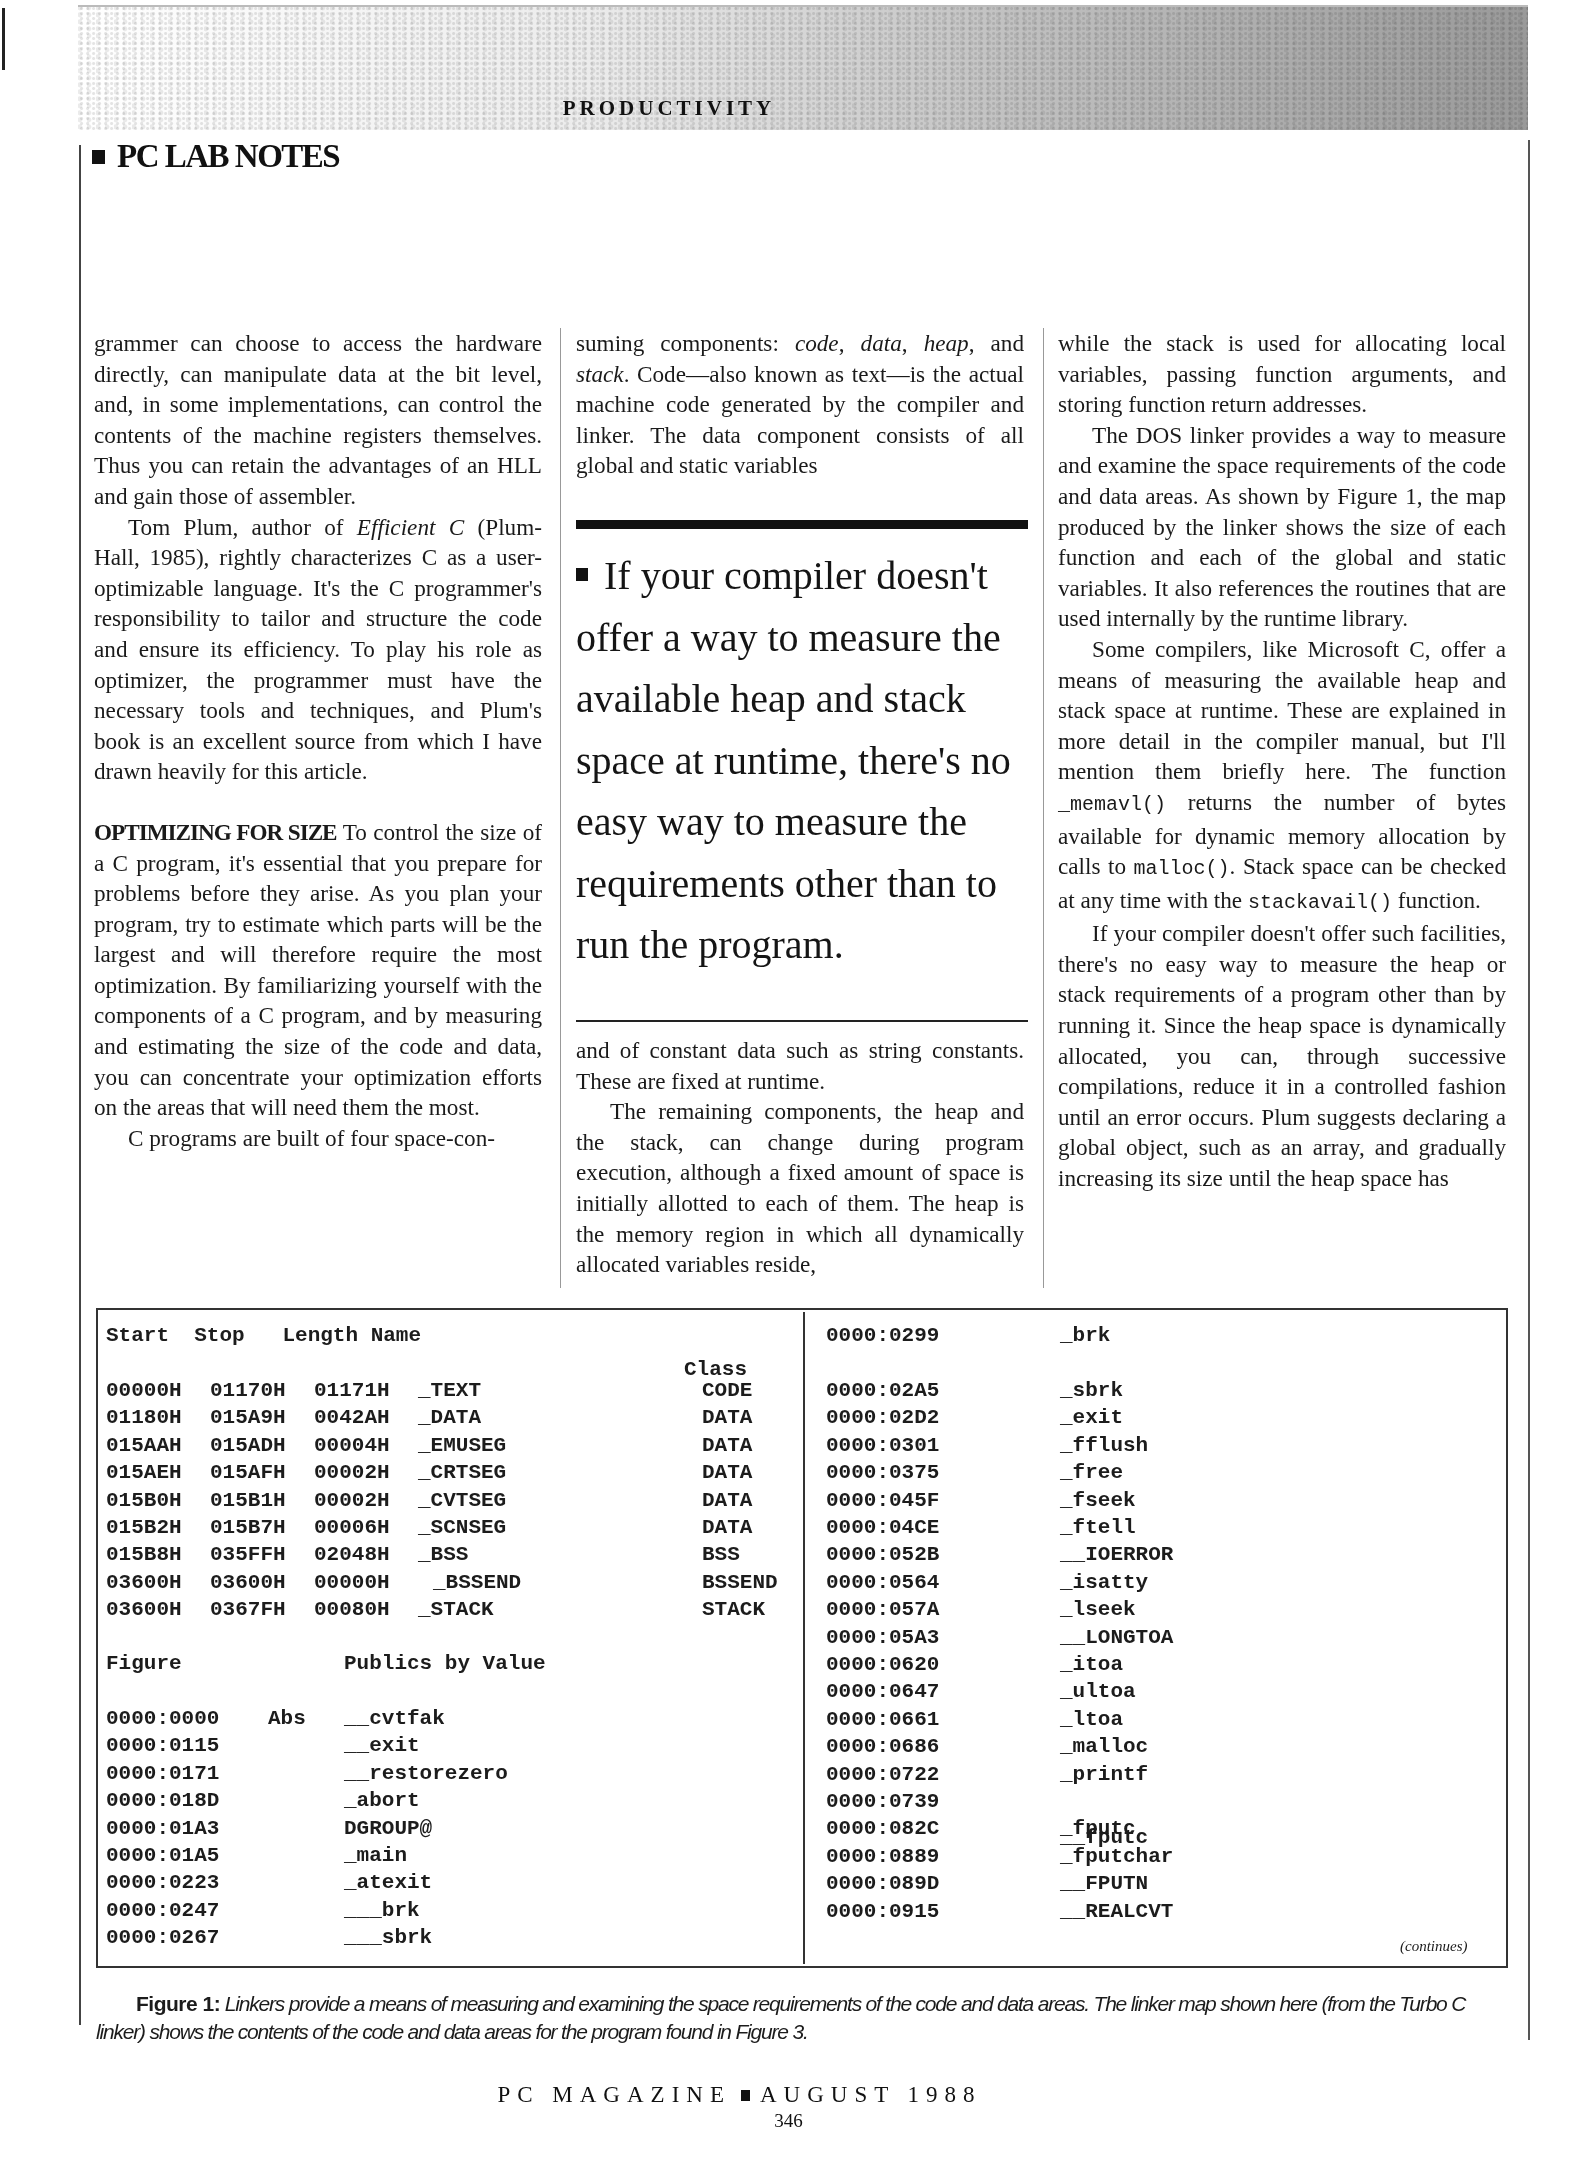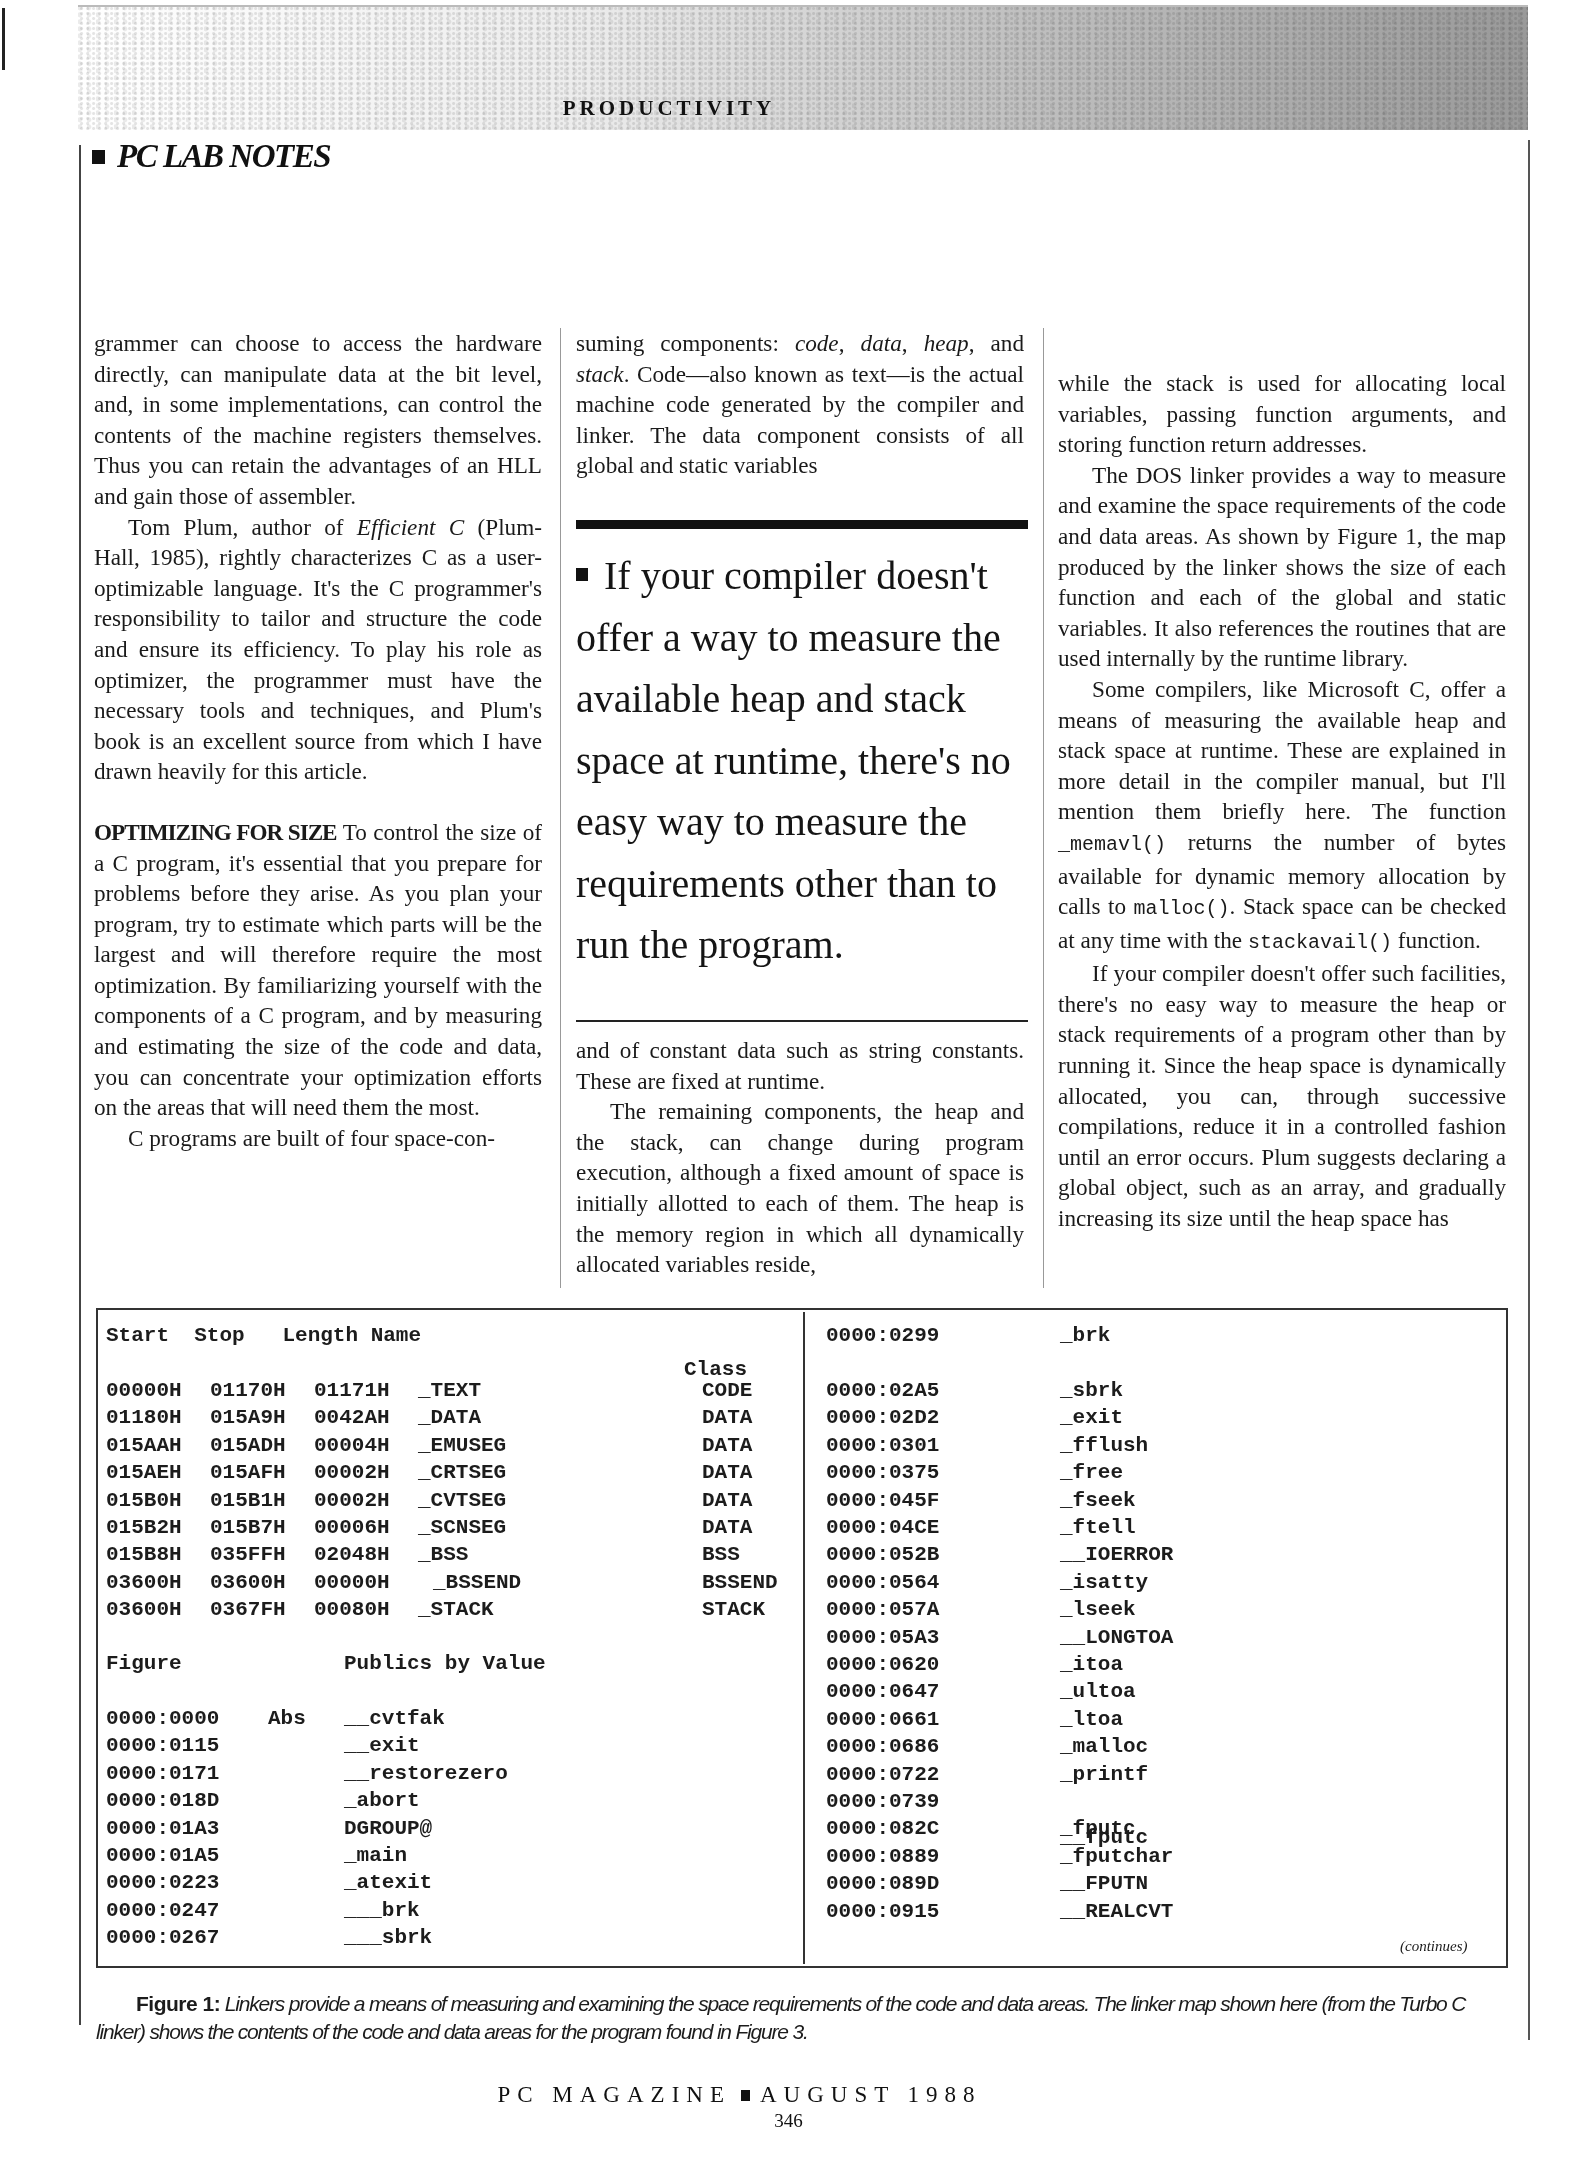--- a/index.html
+++ b/index.html
@@ -9,30 +9,30 @@
     background:
       radial-gradient(circle at 20% 40%, rgba(0,0,0,0.08) 0 2px, transparent 3px) 0 0/9px 7px,
       radial-gradient(circle at 60% 70%, rgba(0,0,0,0.10) 0 1px, transparent 2px) 0 0/6px 5px,
       linear-gradient(90deg, rgba(255,255,255,1) 0%, rgba(200,200,200,0.35) 35%, rgba(140,140,140,0.55) 65%, rgba(110,110,110,0.7) 100%);
   }
   .header-topline { left:78px; top:5px; width:1450px; height:2px; background:#bbb; }
   .left-margin-mark { left:2px; top:8px; width:3px; height:62px; background:#222; }
   .section-label { left:0; width:1338px; top:96px; text-align:center; font-family:"Liberation Serif", serif; font-weight:bold; font-size:21px; letter-spacing:4px; color:#111; }
   .frame-left { left:79px; top:145px; width:2px; height:1880px; background:#444; }
   .frame-right { left:1528px; top:140px; width:2px; height:1900px; background:#555; }
-  .dept-title { left:92px; top:138px; font-family:"Liberation Serif", serif; font-weight:bold; font-size:33px; letter-spacing:-1.5px; color:#111;font-style:italic; }
+  .dept-title { left:92px; top:138px; font-family:"Liberation Serif", serif; font-weight:bold; font-size:33px; letter-spacing:-1.5px; color:#111; }
   .dept-title .sq { display:inline-block; width:13px; height:14px; background:#111; margin-right:12px; vertical-align:3px; }
 
   .col { position:absolute; top:328px; width:448px; font-size:23.2px; line-height:30.6px; text-align:justify; }
   .col p { margin:0; }
   .col p.ind { text-indent:34px; }
   .col .gap { height:30px; }
   .col1 { left:94px; }
   .col2 { left:576px; }
-  .col3 { left:1058px;margin-top:40px; }
+  .col3 { left:1058px; }
   .col-rule { position:absolute; width:1px; background:#999; }
   .mono { font-family:"Liberation Mono", monospace; font-size:20px; }
   .sub-head { font-weight:bold; letter-spacing:-1px; }
 
   .pull-top { left:576px; top:520px; width:452px; height:9px; background:#111; }
   .pull-quote { left:576px; top:545px; width:460px; font-size:40px; line-height:61.5px; color:#151515; }
   .pull-quote .sq { display:inline-block; width:12px; height:13px; background:#111; margin-right:16px; vertical-align:8px; }
   .pull-bottom { left:576px; top:1020px; width:452px; height:2px; background:#222; }
 
   .figure-box { left:96px; top:1308px; width:1412px; height:660px; border:2px solid #333; box-sizing:border-box; background:#fff; }

